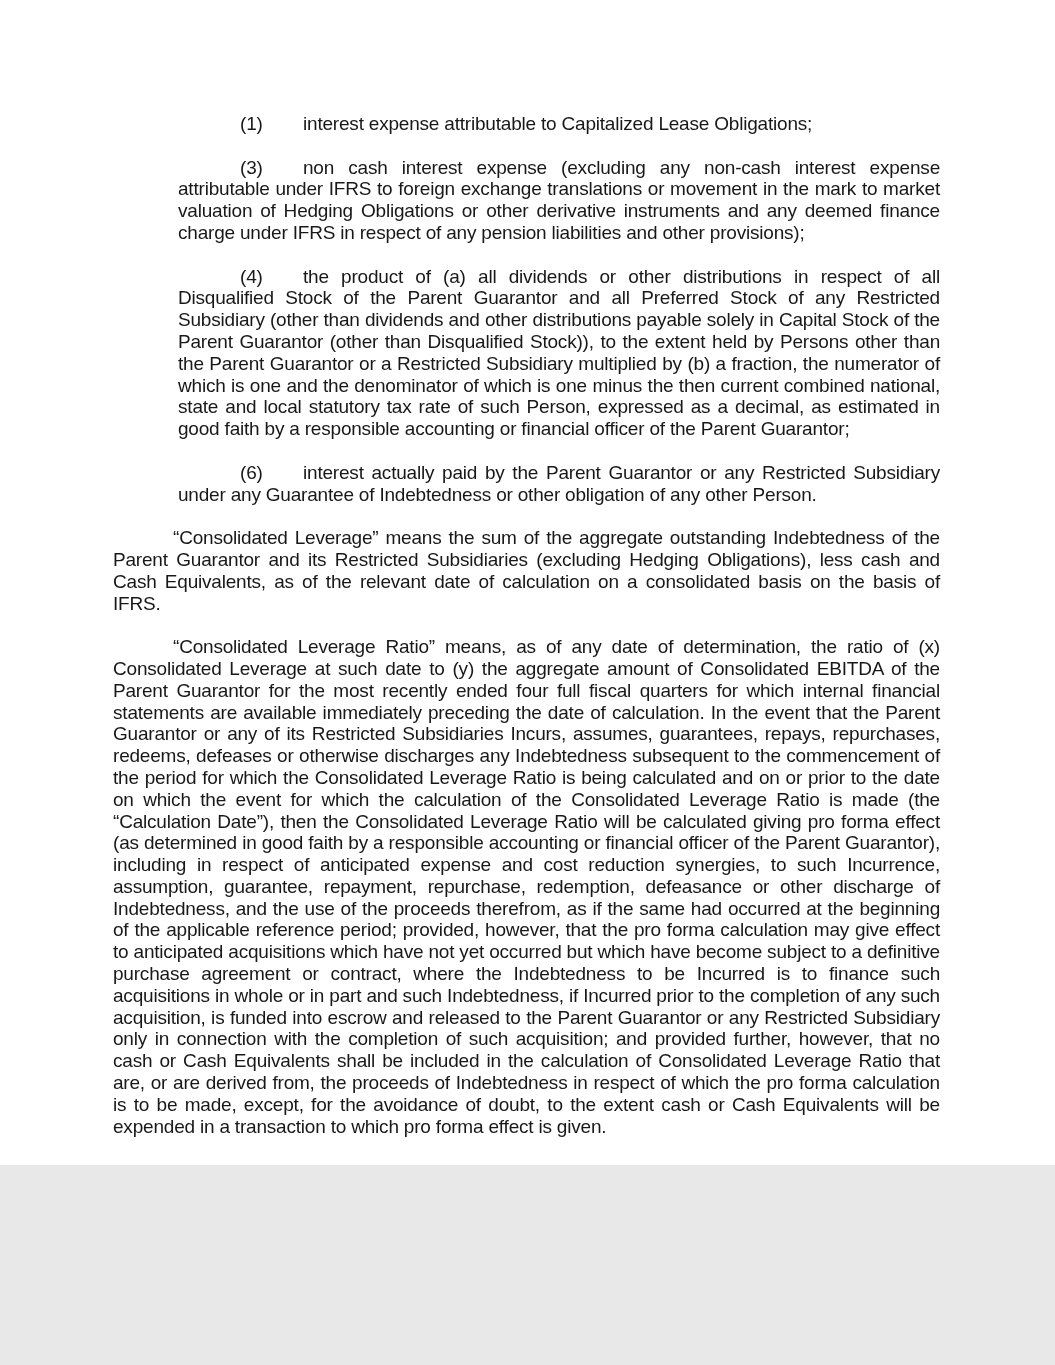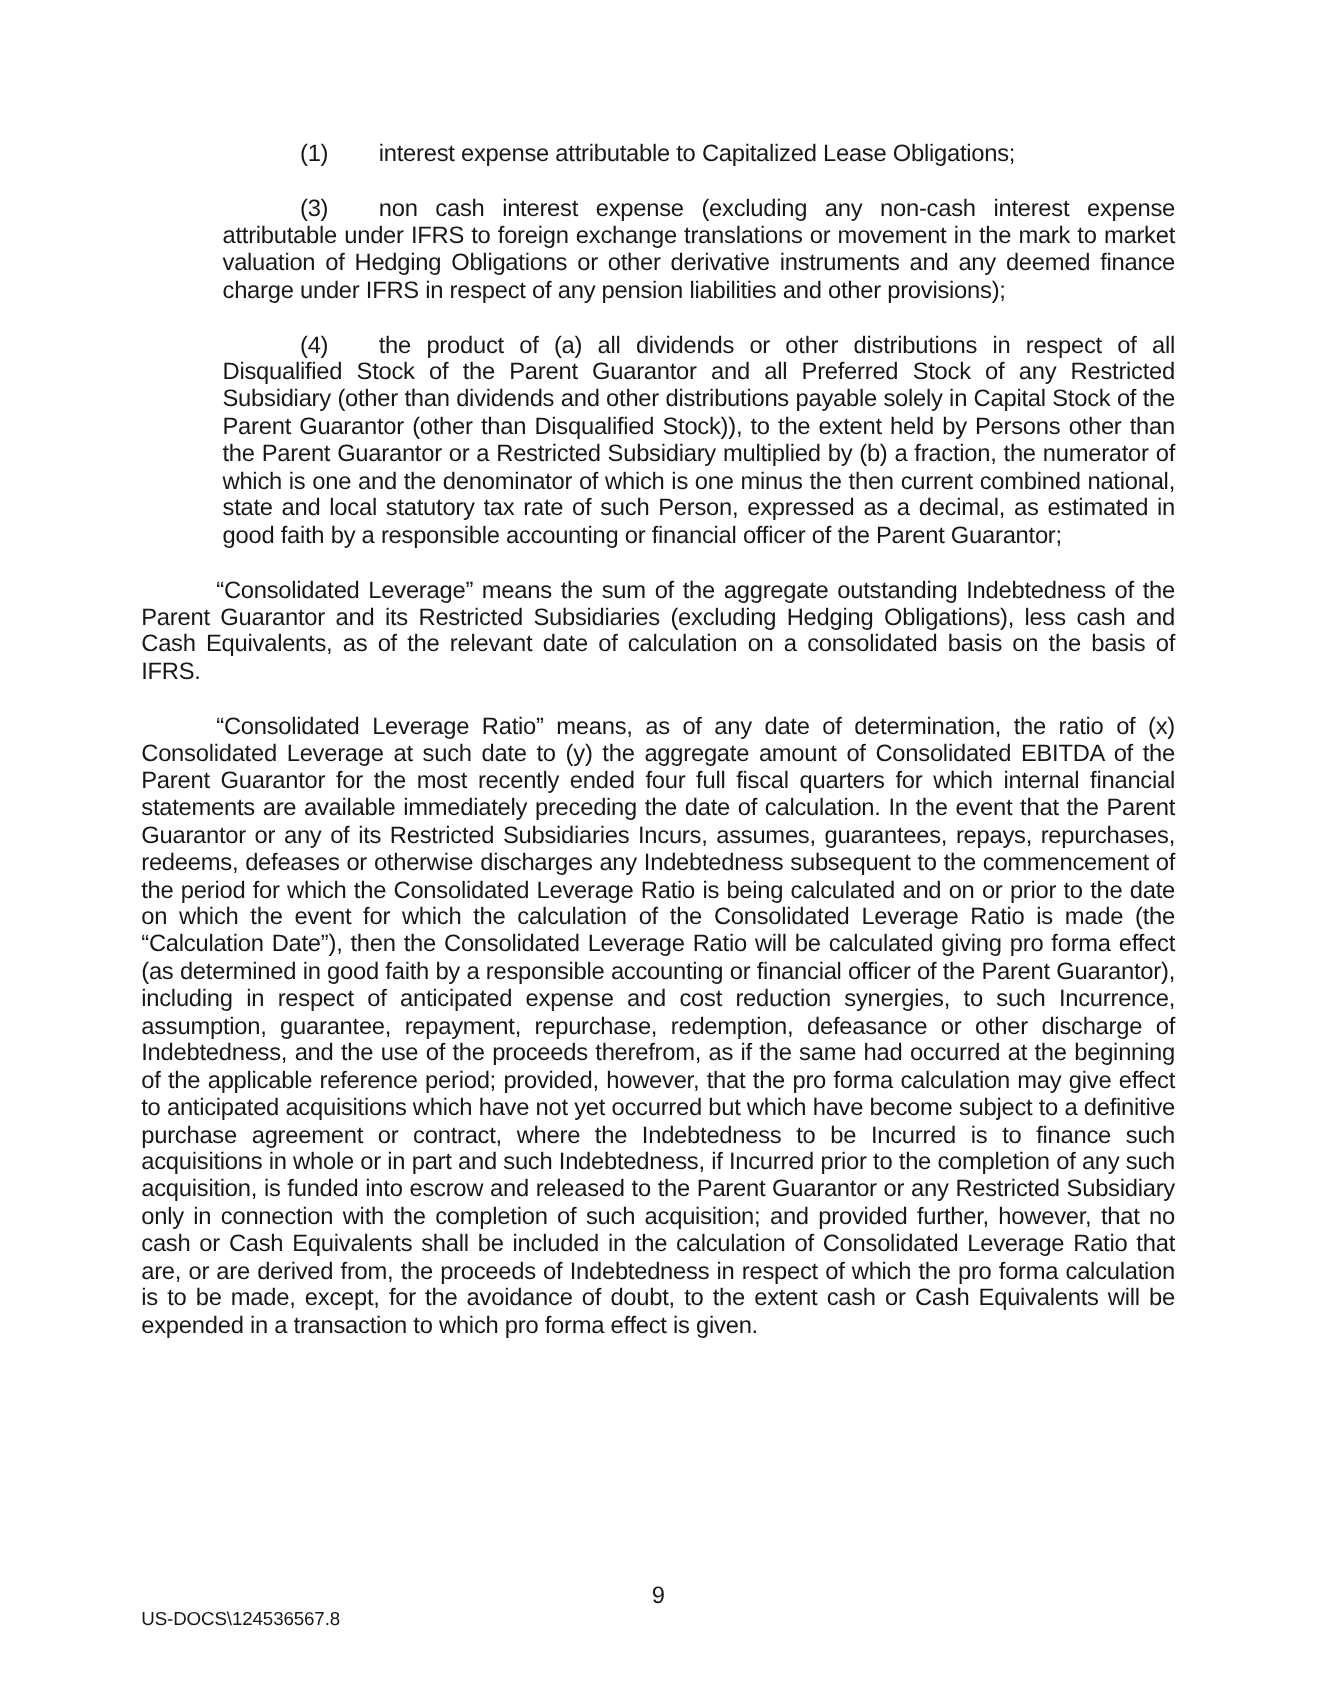--- a/index.html
+++ b/index.html
@@ -3,21 +3,21 @@
 <meta charset="utf-8">
 <style>
   html, body {
     margin: 0;
     padding: 0;
     background: #e8e8e8;
   }
   .page {
     position: relative;
     width: 1055px;
-    height: 1365px;
+    height: 1165px;
     background: #ffffff;
     color: #181818;
     font-family: "Liberation Sans", "DejaVu Sans", sans-serif;
     font-size: 19px;
     line-height: 21.8px;
     letter-spacing: -0.2px;
     overflow: hidden;
   }
   .content {
     position: absolute;
@@ -66,20 +66,21 @@
   <div class="content">
 
     <p class="li"><span class="num">(1)</span><span>interest expense attributable to Capitalized Lease Obligations;</span></p>
 
 
     <p class="li"><span class="num">(3)</span><span>non cash interest expense (excluding any non-cash interest expense attributable under IFRS to foreign exchange translations or movement in the mark to market valuation of Hedging Obligations or other derivative instruments and any deemed finance charge under IFRS in respect of any pension liabilities and other provisions);</span></p>
 
     <p class="li"><span class="num">(4)</span><span>the product of (a) all dividends or other distributions in respect of all Disqualified Stock of the Parent Guarantor and all Preferred Stock of any Restricted Subsidiary (other than dividends and other distributions payable solely in Capital Stock of the Parent Guarantor (other than Disqualified Stock)), to the extent held by Persons other than the Parent Guarantor or a Restricted Subsidiary multiplied by (b) a fraction, the numerator of which is one and the denominator of which is one minus the then current combined national, state and local statutory tax rate of such Person, expressed as a decimal, as estimated in good faith by a responsible accounting or financial officer of the Parent Guarantor;</span></p>
 
 
+    <p class="li"><span class="num">(6)</span><span>interest actually paid by the Parent Guarantor or any Restricted Subsidiary under any Guarantee of Indebtedness or other obligation of any other Person.</span></p>
 
     <p class="body-para">“Consolidated Leverage” means the sum of the aggregate outstanding Indebtedness of the Parent Guarantor and its Restricted Subsidiaries (excluding Hedging Obligations), less cash and Cash Equivalents, as of the relevant date of calculation on a consolidated basis on the basis of IFRS.</p>
 
     <p class="body-para">“Consolidated Leverage Ratio” means, as of any date of determination, the ratio of (x) Consolidated Leverage at such date to (y) the aggregate amount of Consolidated EBITDA of the Parent Guarantor for the most recently ended four full fiscal quarters for which internal financial statements are available immediately preceding the date of calculation. In the event that the Parent Guarantor or any of its Restricted Subsidiaries Incurs, assumes, guarantees, repays, repurchases, redeems, defeases or otherwise discharges any Indebtedness subsequent to the commencement of the period for which the Consolidated Leverage Ratio is being calculated and on or prior to the date on which the event for which the calculation of the Consolidated Leverage Ratio is made (the “Calculation Date”), then the Consolidated Leverage Ratio will be calculated giving pro forma effect (as determined in good faith by a responsible accounting or financial officer of the Parent Guarantor), including in respect of anticipated expense and cost reduction synergies, to such Incurrence, assumption, guarantee, repayment, repurchase, redemption, defeasance or other discharge of Indebtedness, and the use of the proceeds therefrom, as if the same had occurred at the beginning of the applicable reference period; provided, however, that the pro forma calculation may give effect to anticipated acquisitions which have not yet occurred but which have become subject to a definitive purchase agreement or contract, where the Indebtedness to be Incurred is to finance such acquisitions in whole or in part and such Indebtedness, if Incurred prior to the completion of any such acquisition, is funded into escrow and released to the Parent Guarantor or any Restricted Subsidiary only in connection with the completion of such acquisition; and provided further, however, that no cash or Cash Equivalents shall be included in the calculation of Consolidated Leverage Ratio that are, or are derived from, the proceeds of Indebtedness in respect of which the pro forma calculation is to be made, except, for the avoidance of doubt, to the extent cash or Cash Equivalents will be expended in a transaction to which pro forma effect is given.</p>
 
 
   </div>
 
   <div class="page-number">9</div>
   <div class="doc-id">US-DOCS\124536567.8</div>

